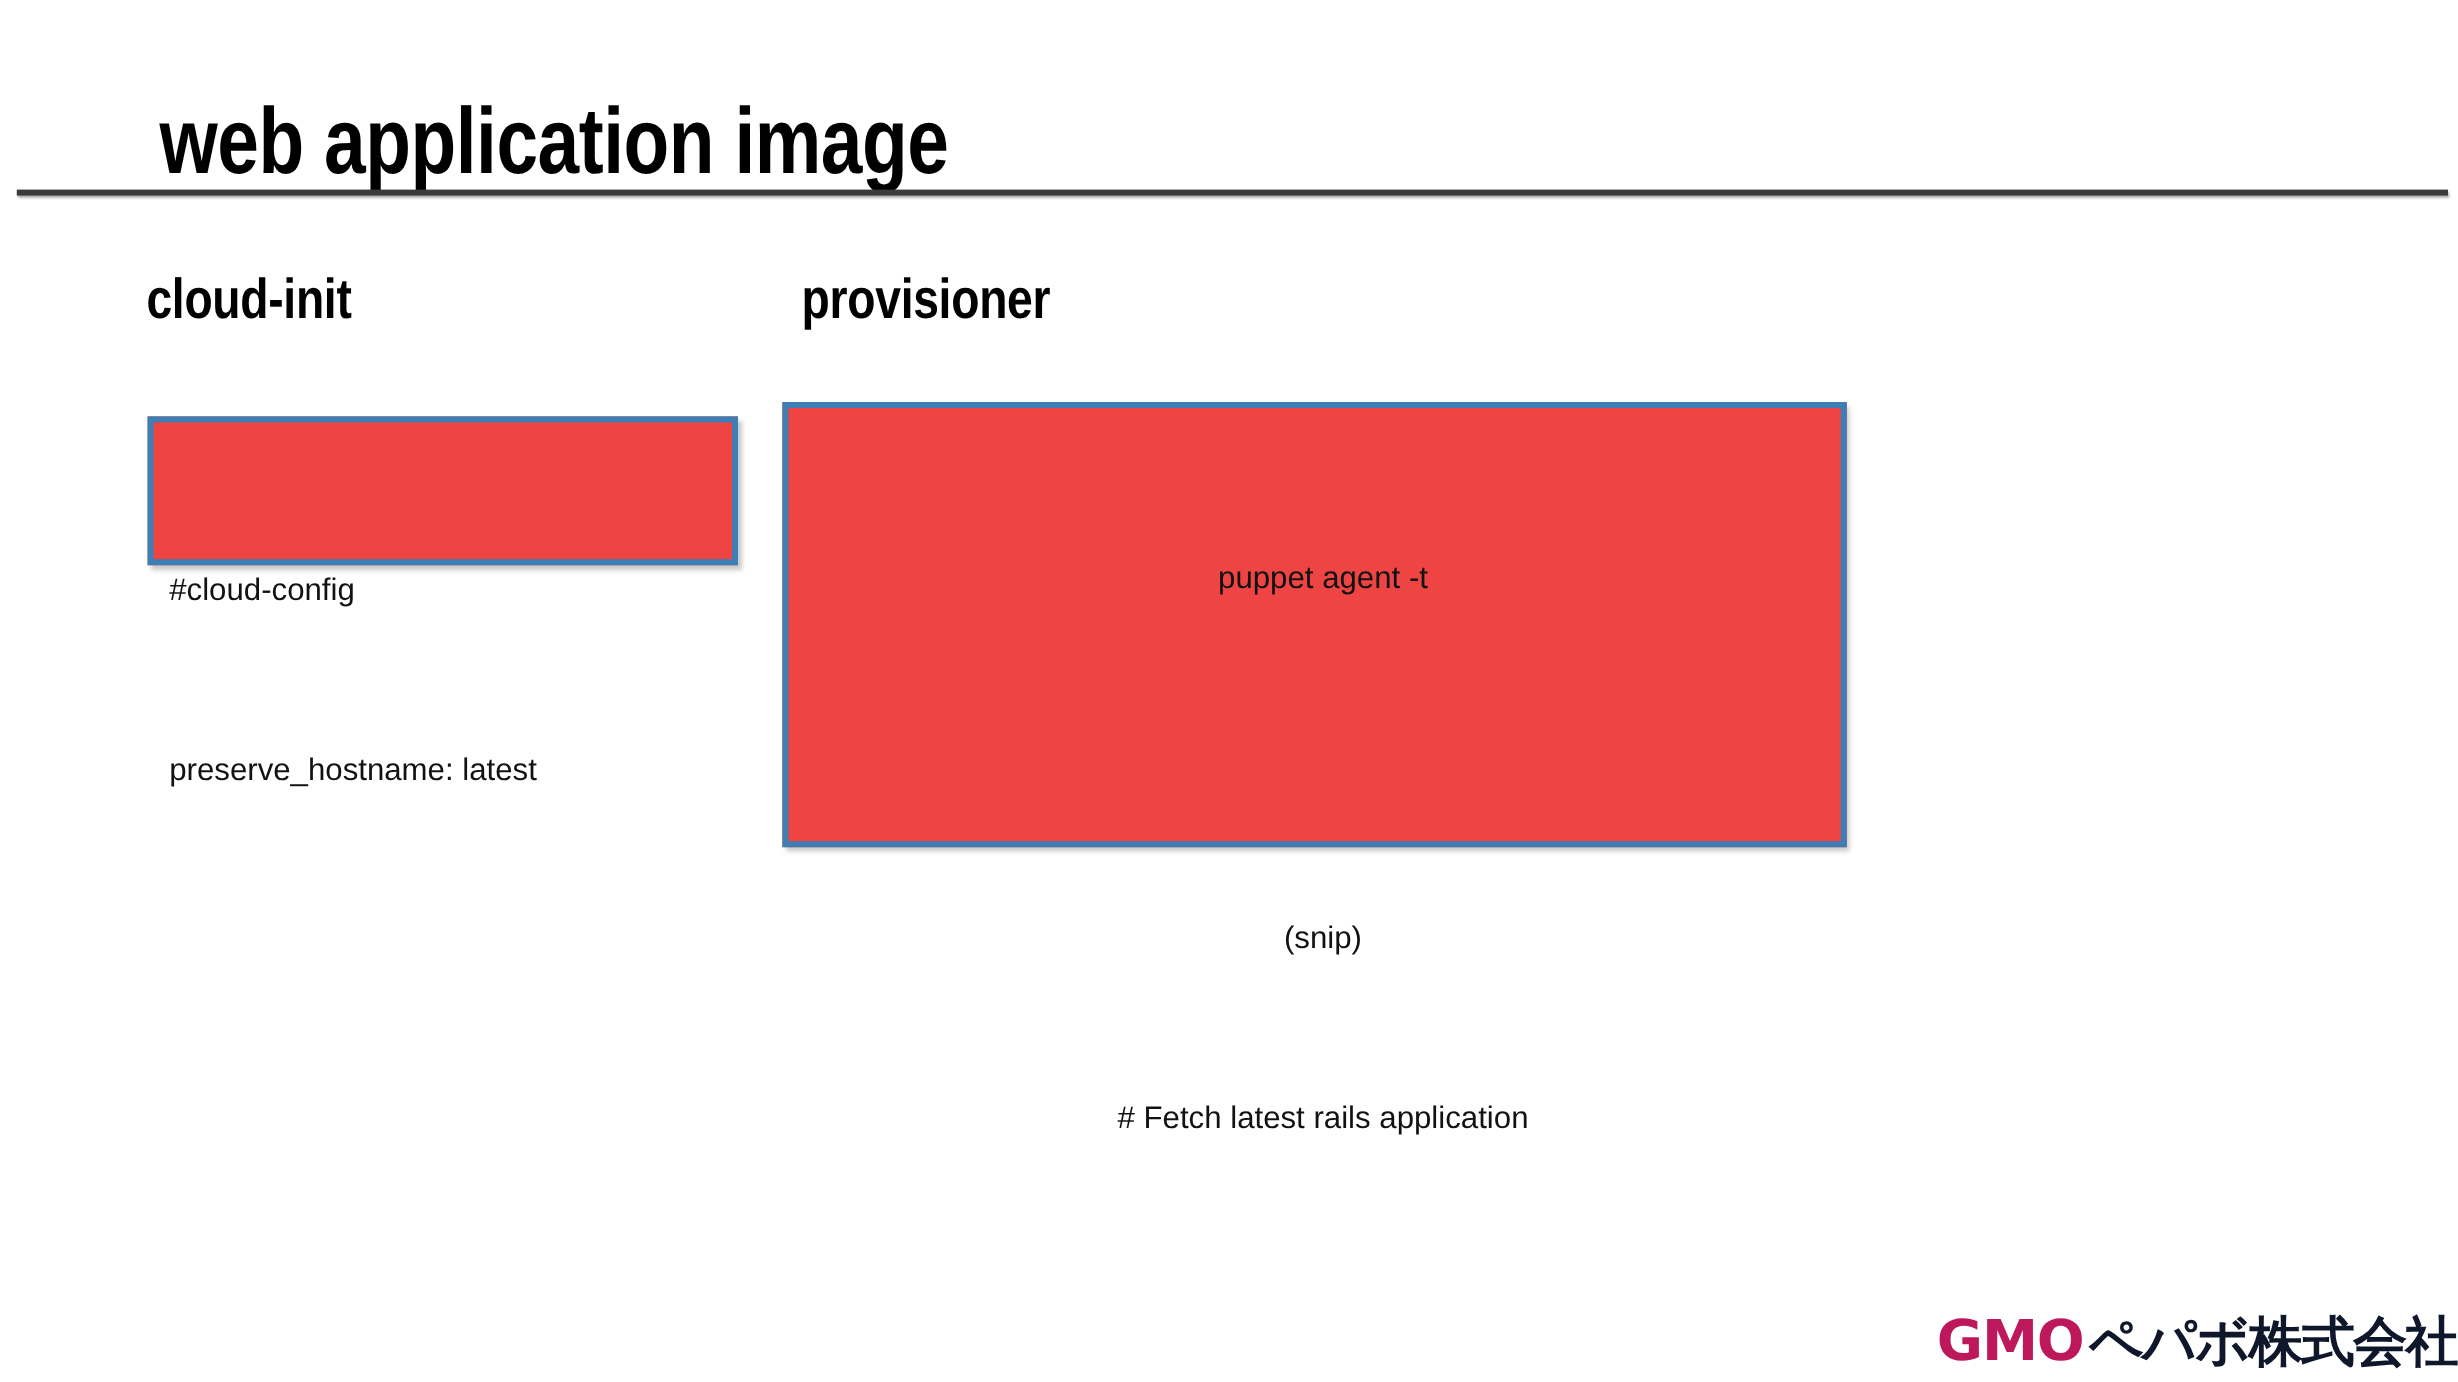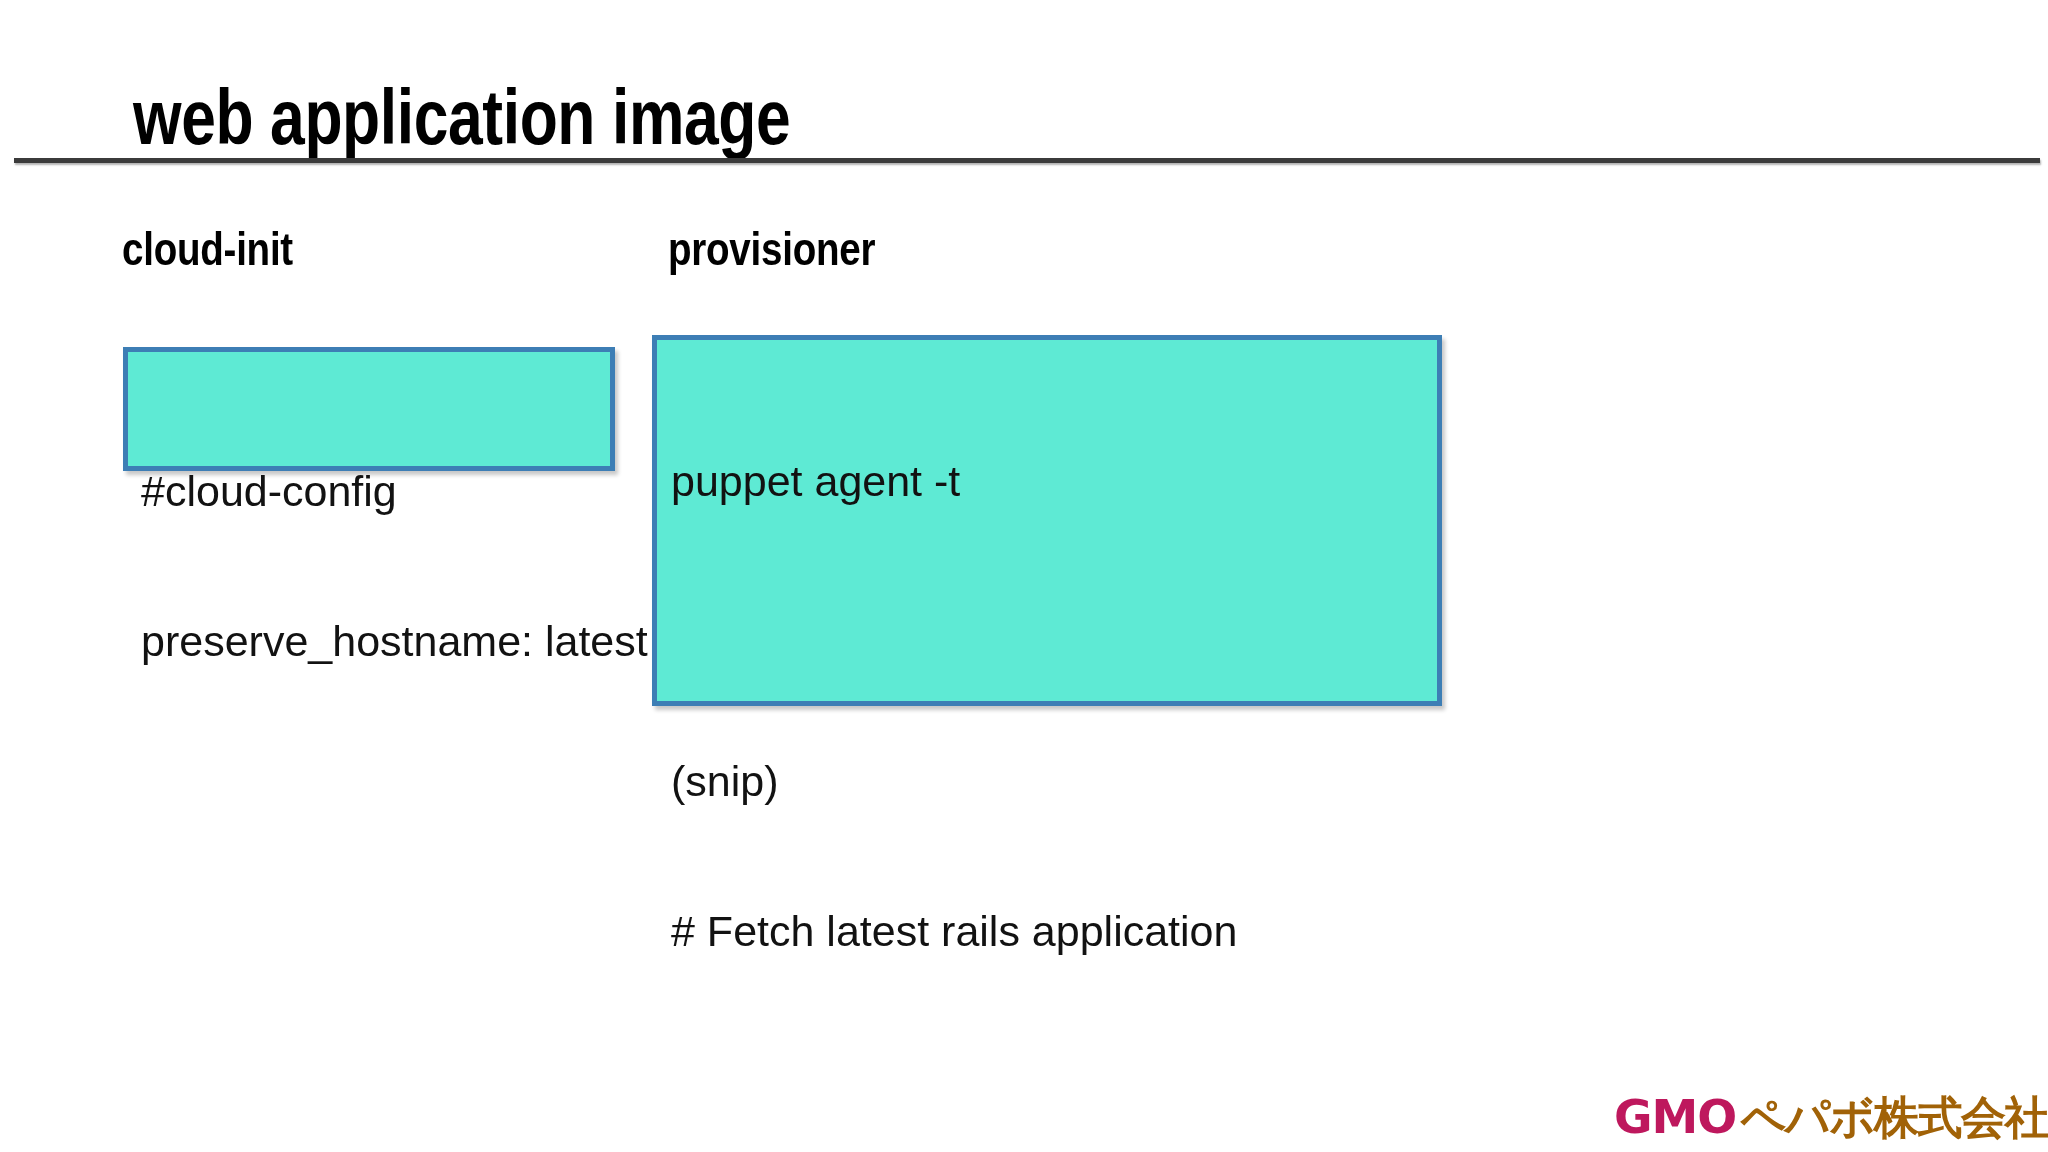--- a/index.html
+++ b/index.html
@@ -53,42 +53,43 @@
     transform: scaleX(0.82);
     transform-origin: left top;
     white-space: nowrap;
   }
   #heading-cloud-init { left: 122px; top: 225px; }
   #heading-provisioner { left: 668px; top: 225px; }
 
   
   .code-box {
     position: absolute;
-    background: #5eead4;
+    background: #ef4444;
     border: 5px solid #3d7eb5;
     box-sizing: border-box;
     box-shadow: 3px 4px 4px rgba(0,0,0,0.22);
-    font-size: 43px;
+    font-size: 26px;
     line-height: 50px;
     color: #121212;
     white-space: pre;
   }
   #box-cloud-init {
     left: 123px;
     top: 347px;
     width: 492px;
     height: 124px;
     padding: 14px 0 0 13px;
   }
   #box-provisioner {
     left: 652px;
     top: 335px;
-    width: 790px;
+    width: 887px;
     height: 371px;
     padding: 16px 0 0 14px;
+    text-align: center;
   }
   .code-line {
     display: block;
     min-height: 50px;
   }
   .code-line.blank {
     height: 50px;
   }
 
   
@@ -103,21 +104,21 @@
   .logo-gmo {
     font-size: 47px;
     font-weight: bold;
     color: #be185d;
     letter-spacing: -1px;
     font-family: "DejaVu Sans", sans-serif;
   }
   .logo-jp {
     font-size: 45px;
     font-weight: bold;
-    color: #a16207;
+    color: #0f172a;
     letter-spacing: -1.5px;
     margin-left: 4px;
     font-family: Liberation Sans, sans-serif;
   }
 </style>
 </head>
 <body>
 
 <div>
 

